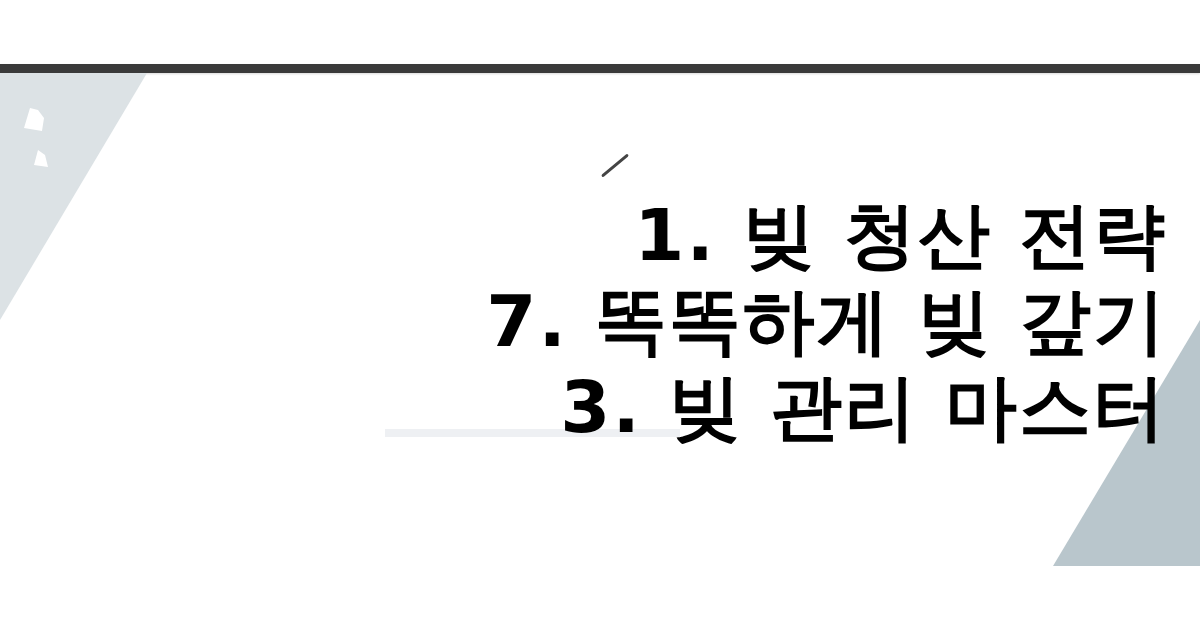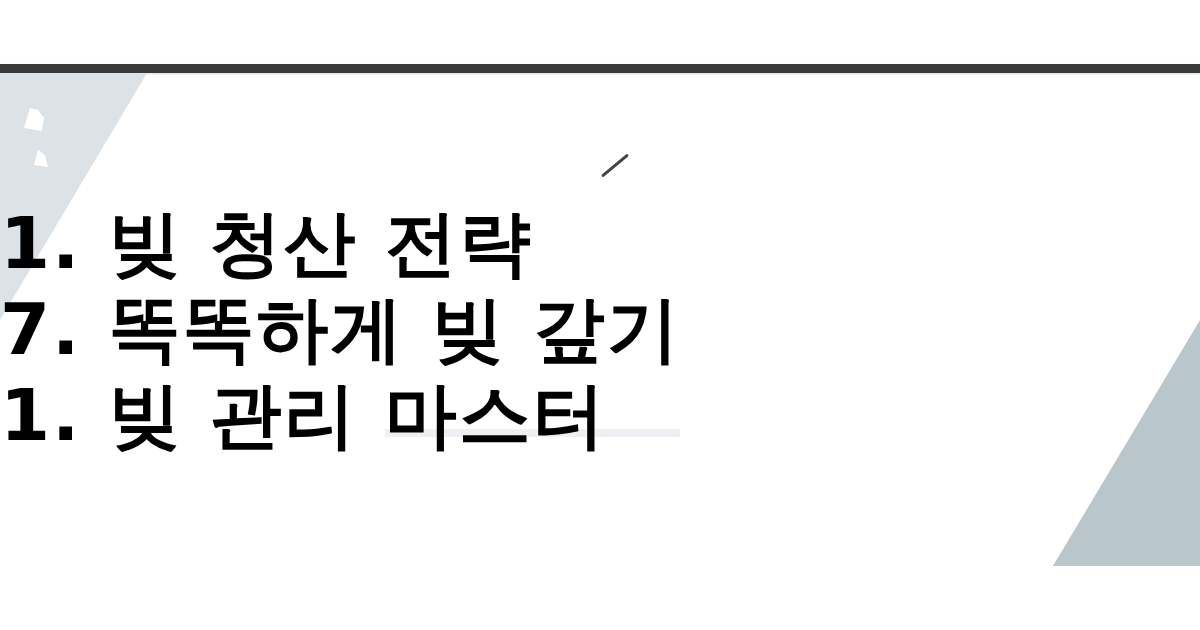--- a/index.html
+++ b/index.html
@@ -16,22 +16,22 @@
     .deco { position: absolute; left: 0; top: 0; }
     .slash {
       position: absolute; left: 598px; top: 164px; width: 34px; height: 3px;
       background: #444; transform: rotate(-40deg); border-radius: 2px;
     }
     .underline {
       position: absolute; left: 385px; top: 429px; width: 295px; height: 8px;
       background: #eef0f3;
     }
     .title-block {
-      position: absolute; left: 0; top: 200px; width: 1167px;
-      text-align: left;
+      position: absolute; left: 0; top: 192px; width: 1167px;
+      text-align: right;
     }
     .title-line {
       font-weight: bold; font-size: 72px; line-height: 86px;
       color: #000; letter-spacing: 2px; white-space: nowrap;
       position: relative;
     }
   </style>
 </head>
 <body>
 
@@ -43,14 +43,14 @@
   <path d="M34,165 L38,150 L45,155 L48,167 Z" fill="#ffffff"></path>
   <polygon points="1200,320 1200,566 1053,566" fill="#b9c6cc"></polygon>
 </svg>
 
 <div class="slash"></div>
 <div class="underline"></div>
 
 <div class="title-block">
   <div class="title-line">1. 빚 청산 전략</div>
   <div class="title-line">7. 똑똑하게 빚 갚기</div>
-  <div class="title-line">1. 빚 관리 마스터</div>
+  <div class="title-line">3. 빚 관리 마스터</div>
 </div>
 
 </body></html>

